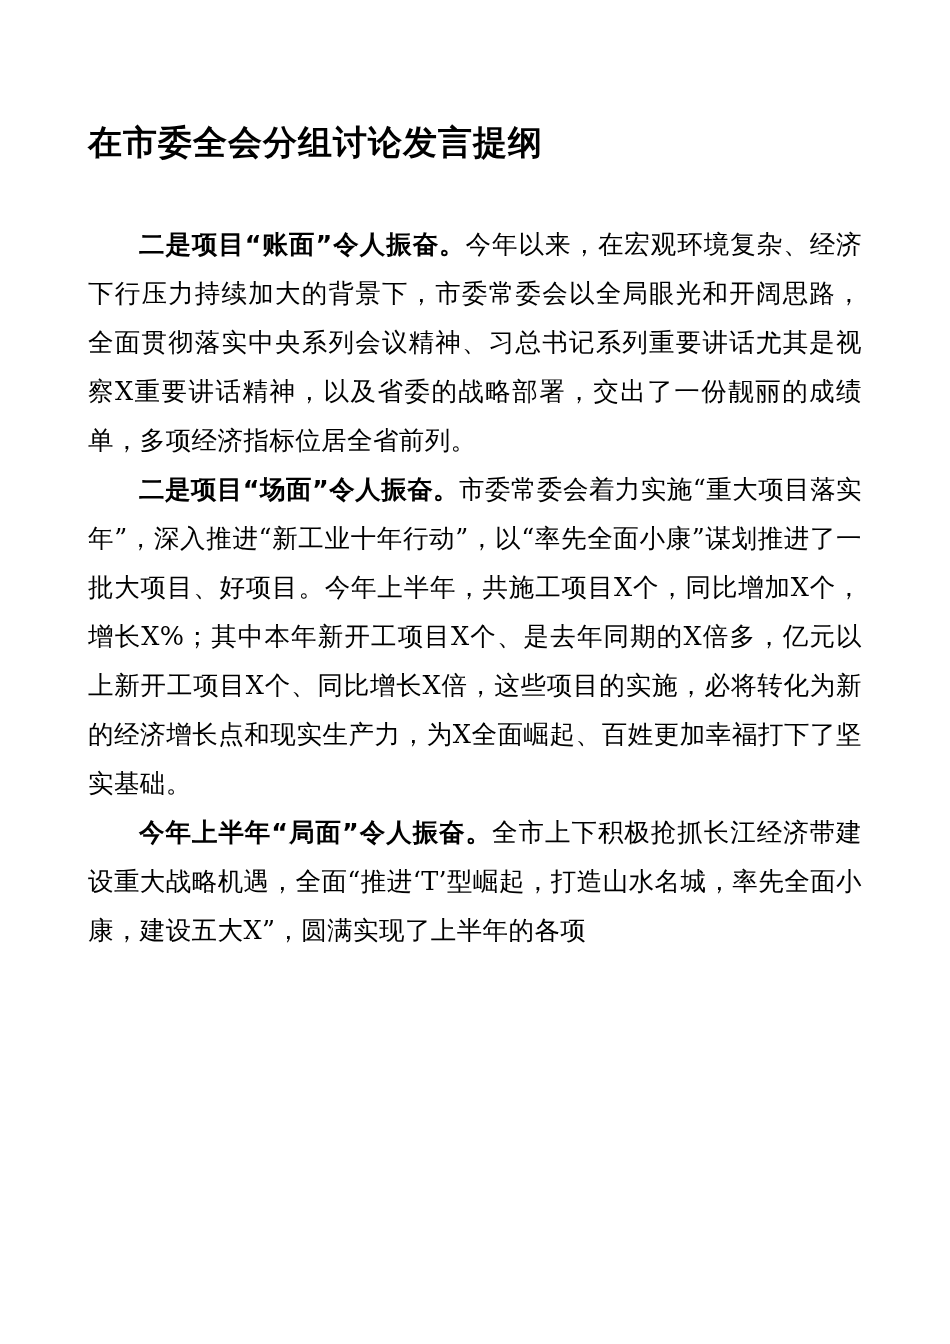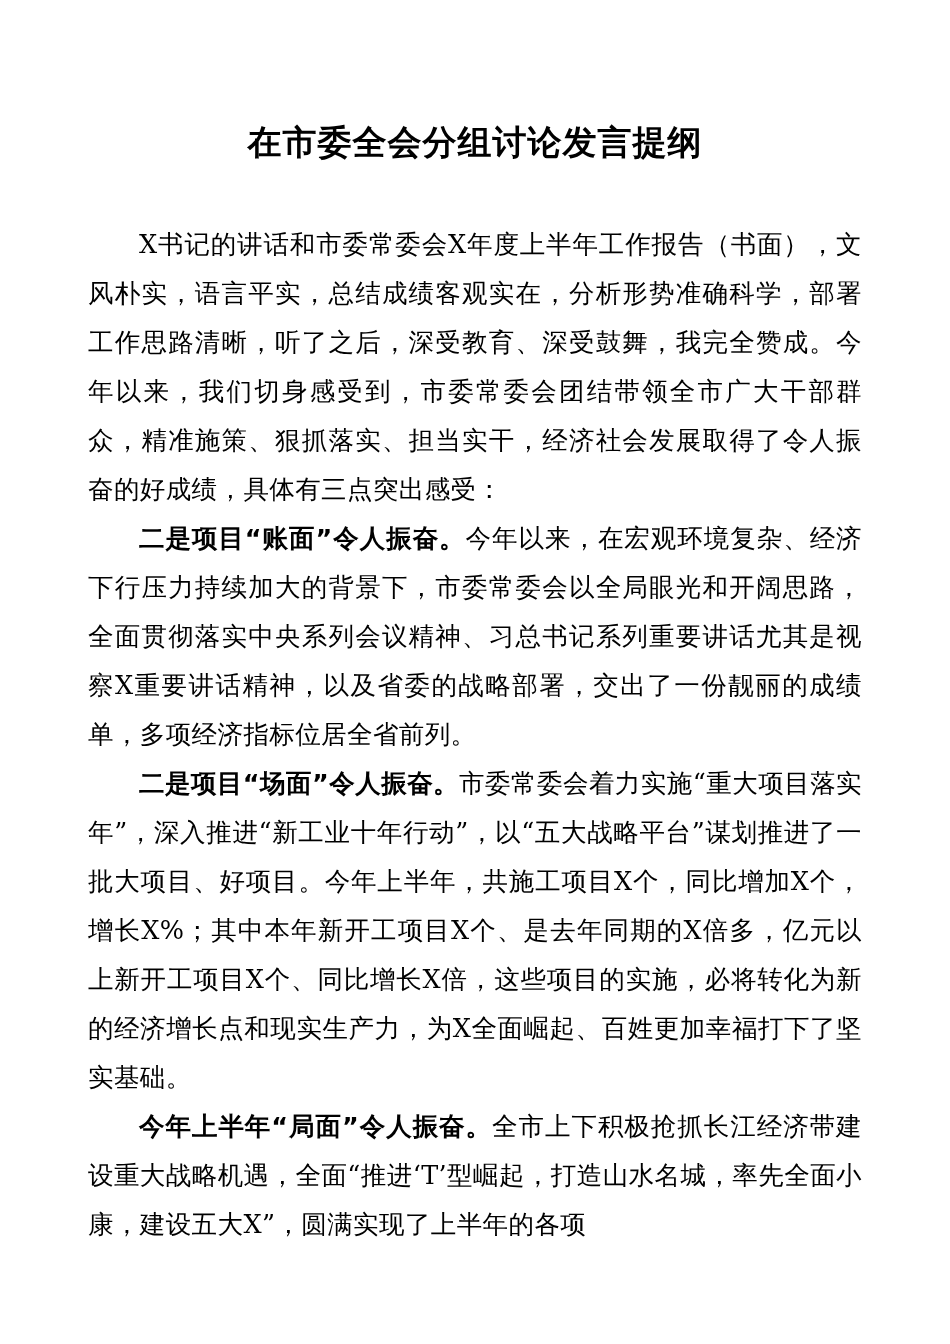--- a/index.html
+++ b/index.html
@@ -20,21 +20,20 @@
     width: 950px;
     height: 1344px;
     padding: 120px 88px 40px 88px;
     background: #ffffff;
   }
   .doc-title {
     font-family: "DejaVu Sans", "Liberation Sans", sans-serif;
     font-weight: bold;
     font-size: 34px;
     line-height: 44px;
-    text-align: center;
     letter-spacing: 1px;
     margin: 0 0 56px 0;
   }
   .body-text {
     font-size: 25.5px;
     line-height: 49px;
     text-align: justify;
     text-justify: inter-ideograph;
     letter-spacing: 0.4px;
   }
@@ -50,18 +49,17 @@
     font-weight: bold;
   }
 </style>
 </head>
 <body>
 
 <div class="page">
   <h1 class="doc-title">在市委全会分组讨论发言提纲</h1>
 
   <div class="body-text">
-    <p><span class="lead"></span><span>X书记的讲话和市委常委会X年度上半年工作报告（书面），文风朴实，语言平实，总结成绩客观实在，分析形势准确科学，部署工作思路清晰，听了之后，深受教育、深受鼓舞，我完全赞成。今年以来，我们切身感受到，市委常委会团结带领全市广大干部群众，精准施策、狠抓落实、担当实干，经济社会发展取得了令人振奋的好成绩，具体有三点突出感受：</span></p>
     <p><span class="lead">二是项目“账面”令人振奋。</span><span>今年以来，在宏观环境复杂、经济下行压力持续加大的背景下，市委常委会以全局眼光和开阔思路，全面贯彻落实中央系列会议精神、习总书记系列重要讲话尤其是视察X重要讲话精神，以及省委的战略部署，交出了一份靓丽的成绩单，多项经济指标位居全省前列。</span></p>
-    <p><span class="lead">二是项目“场面”令人振奋。</span><span>市委常委会着力实施“重大项目落实年”，深入推进“新工业十年行动”，以“五大战略平台”谋划推进了一批大项目、好项目。今年上半年，共施工项目X个，同比增加X个，增长X%；其中本年新开工项目X个、是去年同期的X倍多，亿元以上新开工项目X个、同比增长X倍，这些项目的实施，必将转化为新的经济增长点和现实生产力，为X全面崛起、百姓更加幸福打下了坚实基础。</span></p>
+    <p><span class="lead">二是项目“场面”令人振奋。</span><span>市委常委会着力实施“重大项目落实年”，深入推进“新工业十年行动”，以“率先全面小康”谋划推进了一批大项目、好项目。今年上半年，共施工项目X个，同比增加X个，增长X%；其中本年新开工项目X个、是去年同期的X倍多，亿元以上新开工项目X个、同比增长X倍，这些项目的实施，必将转化为新的经济增长点和现实生产力，为X全面崛起、百姓更加幸福打下了坚实基础。</span></p>
     <p><span class="lead">今年上半年“局面”令人振奋。</span><span>全市上下积极抢抓长江经济带建设重大战略机遇，全面“推进‘T’型崛起，打造山水名城，率先全面小康，建设五大X”，圆满实现了上半年的各项</span></p>
   </div>
 </div>
 
 </body></html>

